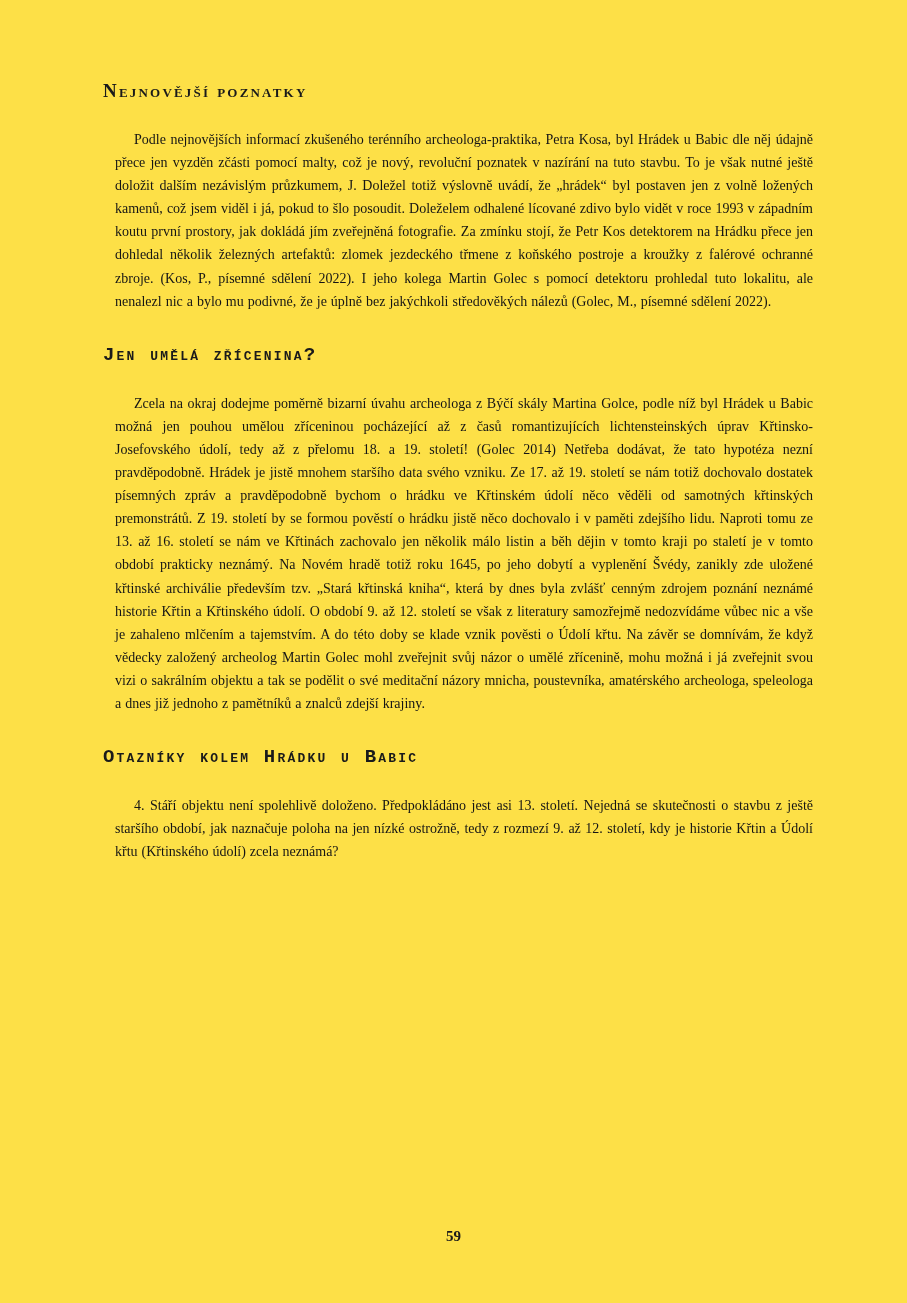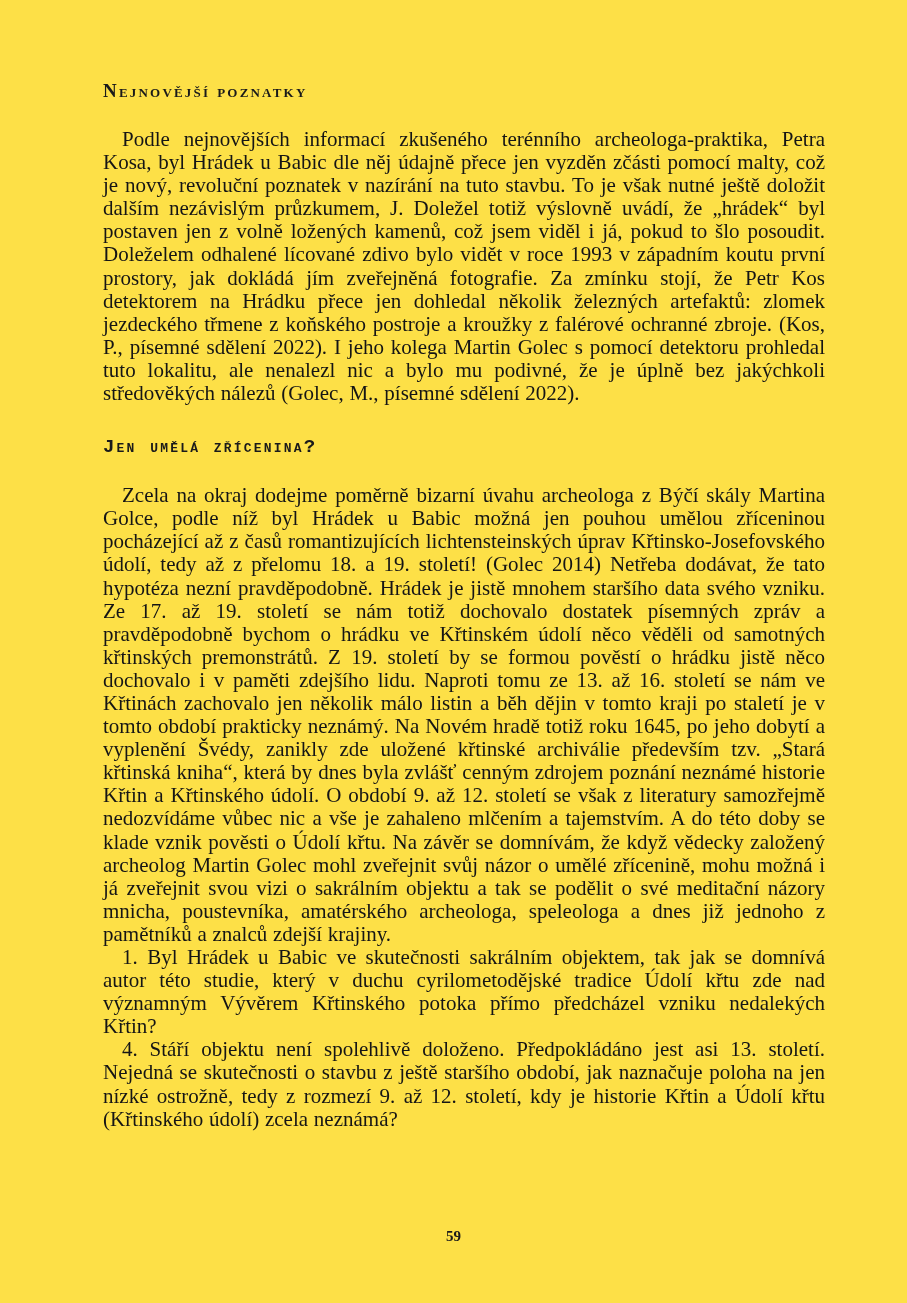--- a/index.html
+++ b/index.html
@@ -36,25 +36,25 @@
     letter-spacing: 2.2px;
     line-height: 22px;
     margin: 0 0 26px 0;
     color: #1a1a1a;
   }
   .section + .section .section-heading {
     margin-top: 31px;
     font-family: Liberation Mono, monospace;
   }
   .body-paragraph {
-    font-size: 21px;
+    font-size: 14px;
     line-height: 23.1px;
     text-align: justify;
     text-indent: 19px;
-    margin: 0;
+    margin: 12px;
     word-spacing: 0.5px;
     color: #151515;
   }
   .page-number {
     position: absolute;
     top: 1228px;
     left: 0;
     width: 907px;
     text-align: center;
     font-weight: 700;
@@ -72,20 +72,20 @@
       <h2 class="section-heading">Nejnovější poznatky</h2>
       <p class="body-paragraph">Podle nejnovějších informací zkušeného terénního archeologa-praktika, Petra Kosa, byl Hrádek u Babic dle něj údajně přece jen vyzděn zčásti pomocí malty, což je nový, revoluční poznatek v nazírání na tuto stavbu. To je však nutné ještě doložit dalším nezávislým průzkumem, J. Doležel totiž výslovně uvádí, že „hrádek“ byl postaven jen z volně ložených kamenů, což jsem viděl i já, pokud to šlo posoudit. Doleželem odhalené lícované zdivo bylo vidět v roce 1993 v západním koutu první prostory, jak dokládá jím zveřejněná fotografie. Za zmínku stojí, že Petr Kos detektorem na Hrádku přece jen dohledal několik železných artefaktů: zlomek jezdeckého třmene z koňského postroje a kroužky z falérové ochranné zbroje. (Kos, P., písemné sdělení 2022). I jeho kolega Martin Golec s pomocí detektoru prohledal tuto lokalitu, ale nenalezl nic a bylo mu podivné, že je úplně bez jakýchkoli středověkých nálezů (Golec, M., písemné sdělení 2022).</p>
     </div>
 
     <div class="section">
       <h2 class="section-heading">Jen umělá zřícenina?</h2>
       <p class="body-paragraph">Zcela na okraj dodejme poměrně bizarní úvahu archeologa z Býčí skály Martina Golce, podle níž byl Hrádek u Babic možná jen pouhou umělou zříceninou pocházející až z časů romantizujících lichtensteinských úprav Křtinsko-Josefovského údolí, tedy až z přelomu 18. a 19. století! (Golec 2014) Netřeba dodávat, že tato hypotéza nezní pravděpodobně. Hrádek je jistě mnohem staršího data svého vzniku. Ze 17. až 19. století se nám totiž dochovalo dostatek písemných zpráv a pravděpodobně bychom o hrádku ve Křtinském údolí něco věděli od samotných křtinských premonstrátů. Z 19. století by se formou pověstí o hrádku jistě něco dochovalo i v paměti zdejšího lidu. Naproti tomu ze 13. až 16. století se nám ve Křtinách zachovalo jen několik málo listin a běh dějin v tomto kraji po staletí je v tomto období prakticky neznámý. Na Novém hradě totiž roku 1645, po jeho dobytí a vyplenění Švédy, zanikly zde uložené křtinské archiválie především tzv. „Stará křtinská kniha“, která by dnes byla zvlášť cenným zdrojem poznání neznámé historie Křtin a Křtinského údolí. O období 9. až 12. století se však z literatury samozřejmě nedozvídáme vůbec nic a vše je zahaleno mlčením a tajemstvím. A do této doby se klade vznik pověsti o Údolí křtu. Na závěr se domnívám, že když vědecky založený archeolog Martin Golec mohl zveřejnit svůj názor o umělé zřícenině, mohu možná i já zveřejnit svou vizi o sakrálním objektu a tak se podělit o své meditační názory mnicha, poustevníka, amatérského archeologa, speleologa a dnes již jednoho z pamětníků a znalců zdejší krajiny.</p>
     </div>
 
     <div class="section">
-      <p class="body-paragraph">1. Byl Hrádek u Babic ve skutečnosti sakrálním objektem, tak jak se domnívá autor této studie, který v duchu cyrilometodějské tradice Údolí křtu zde nad významným Vývěrem Křtinského potoka přímo předcházel vzniku nedalekých Křtin?</p>
+      <h2 class="section-heading">Otazníky kolem Hrádku u Babic</h2>
       <p class="body-paragraph">4. Stáří objektu není spolehlivě doloženo. Předpokládáno jest asi 13. století. Nejedná se skutečnosti o stavbu z ještě staršího období, jak naznačuje poloha na jen nízké ostrožně, tedy z rozmezí 9. až 12. století, kdy je historie Křtin a Údolí křtu (Křtinského údolí) zcela neznámá?</p>
     </div>
 
   </div>
 
   <div class="page-number">59</div>
 </div>
 
 </body></html>

